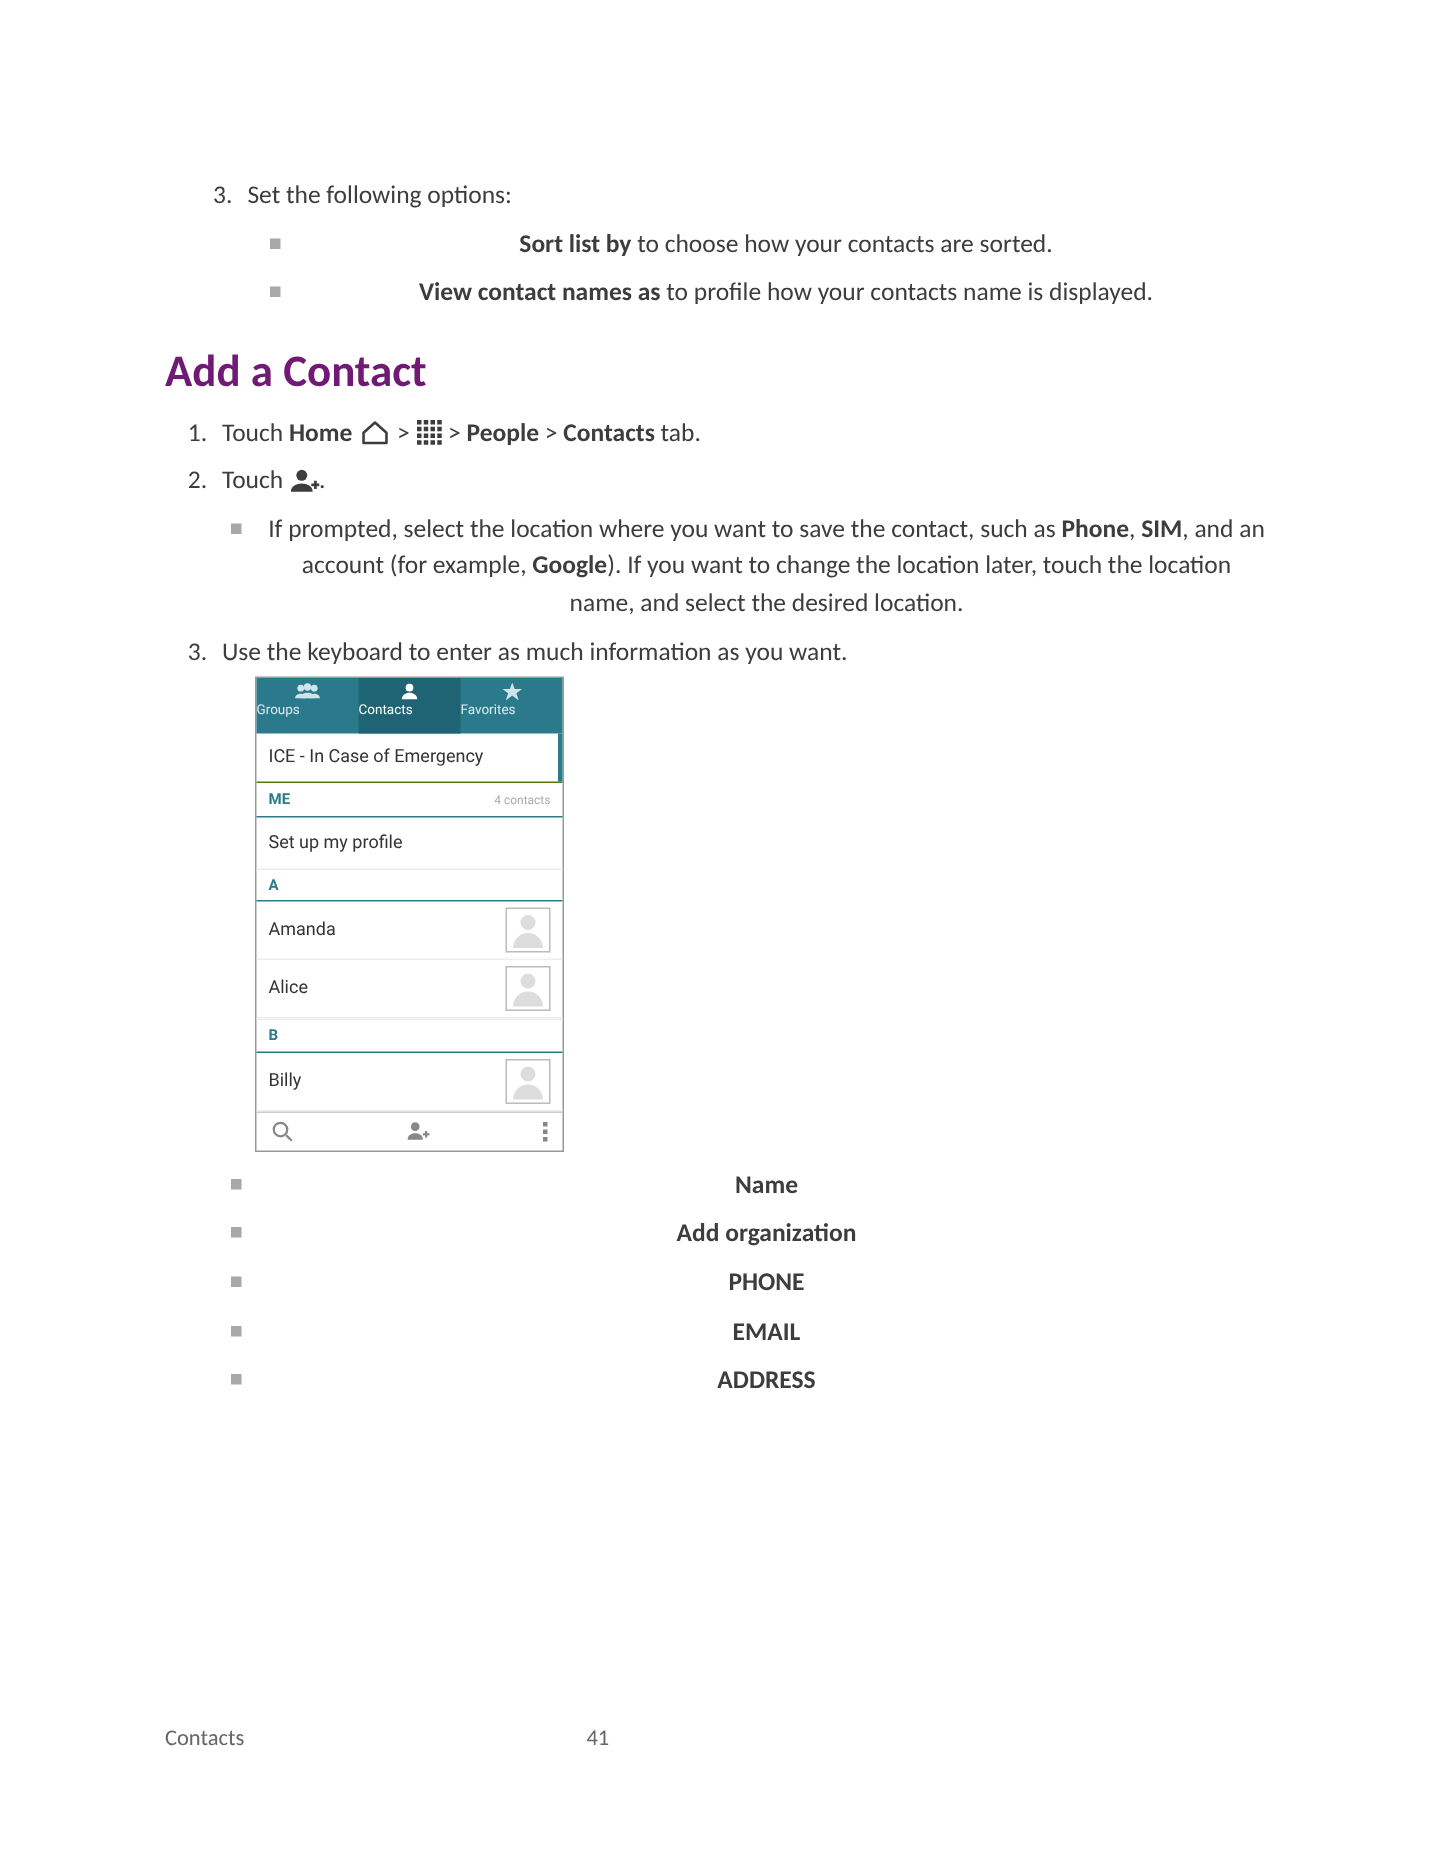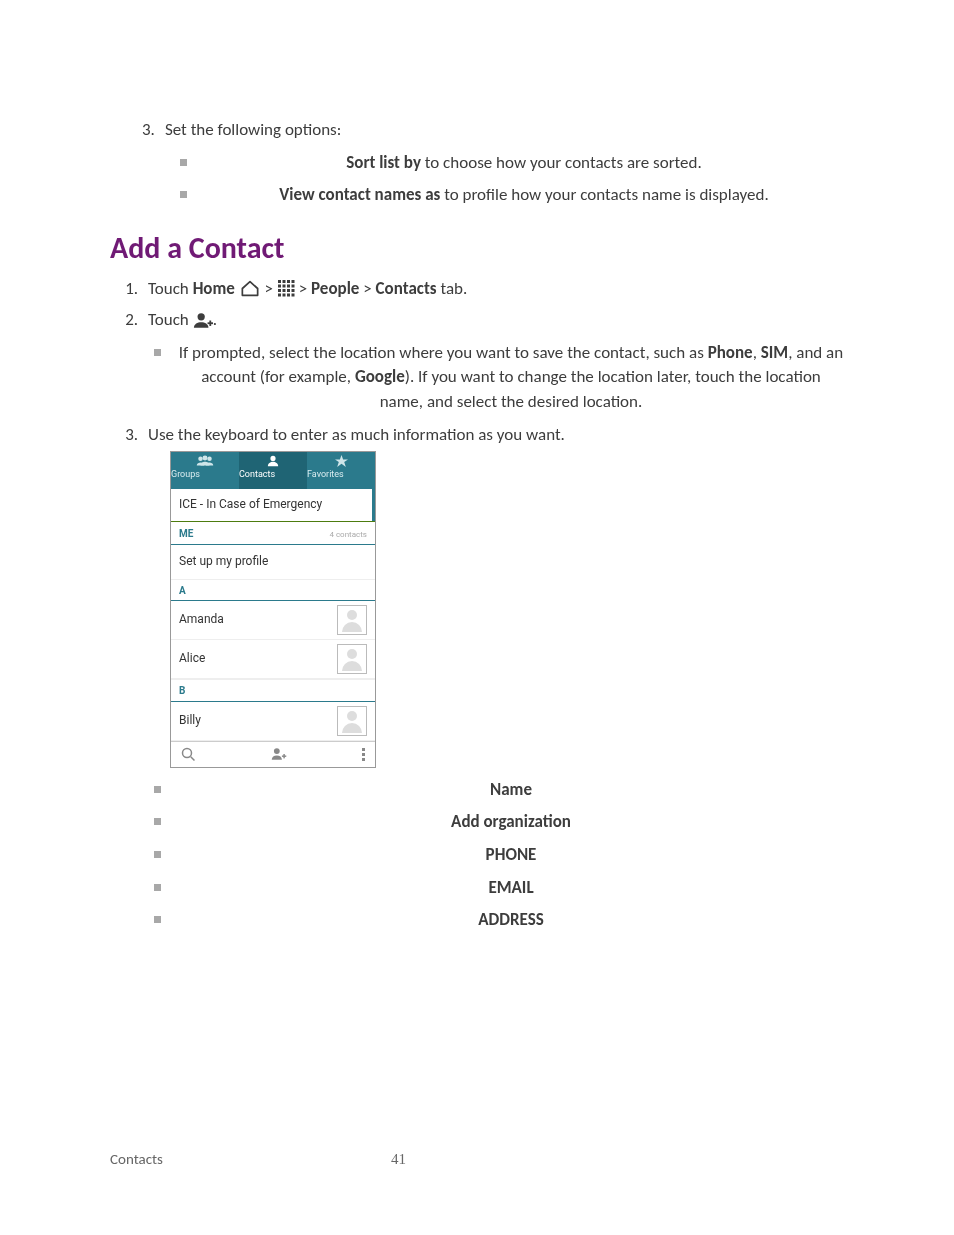--- a/index.html
+++ b/index.html
@@ -24,21 +24,21 @@
   ol.top>li{margin:6px 0;padding-left:6px;}
   ul.sq{list-style:none;margin:4px 0 6px 0;padding:0;text-align:center;}
   ul.sq>li{position:relative;padding-left:30px;margin:8px 0;}
   ul.sq>li::before{content:"";position:absolute;left:6px;top:8px;width:7px;height:7px;background:#a8a8a8;}
   strong{color:#3d3d3d;font-weight:700;}
   a.link{color:#2068a6;text-decoration:none;}
   .footer{
     position:absolute;left:110px;width:734px;bottom:64px;
     color:#666;font-size:15px;display:flex;
   }
-  .footer .pn{margin-left:228px;font-family:Liberation Serif, serif;}
+  .footer .pn{margin-left:228px;}
 
   svg.inline{vertical-align:-3px;}
   svg.inline-person{vertical-align:-4px;}
 
   
   .phone{
     width:204px;border:1px solid #999;font-family:Roboto,Arial,sans-serif;
     font-size:12px;color:#333;margin:4px 0 10px 22px;background:#fff;
   }
   .phone .tabs{display:flex;background:#2b7a8c;color:#d9ecef;}

